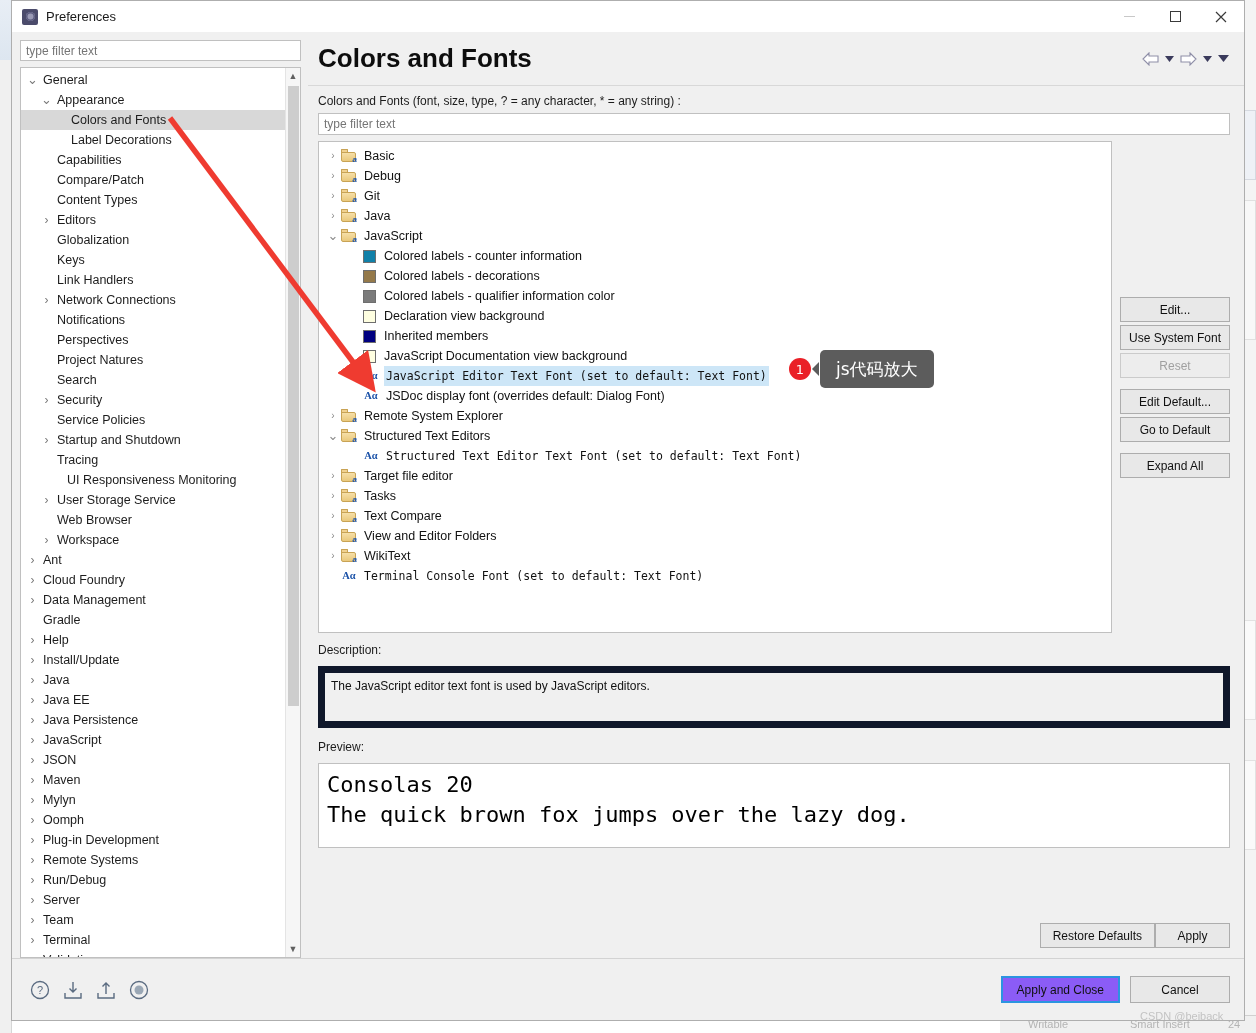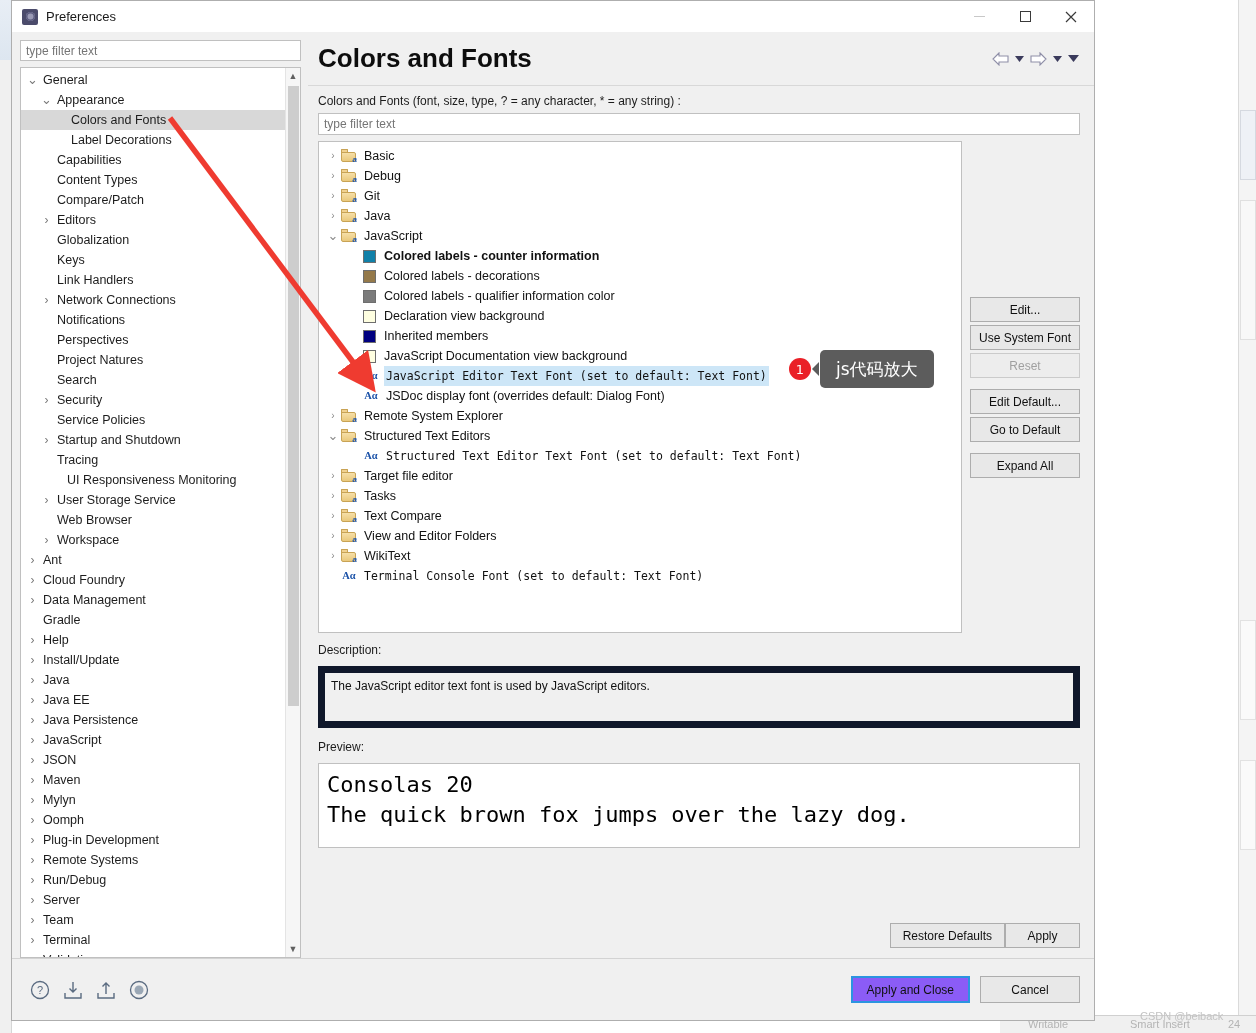--- a/index.html
+++ b/index.html
@@ -32,21 +32,21 @@
   .bg-status {
     position: absolute; left: 1000px; bottom: 0; width: 256px; height: 18px;
     background: #f0f0f0; border-top: 1px solid #d0d0d0;
     color: #b4b4b4; font-size: 11px; overflow: hidden; white-space: nowrap;
   }
   .bg-status span { position: absolute; top: 2px; }
 
   
   #dialog {
     position: absolute; left: 11px; top: 0;
-    width: 1084px; height: 1021px;
+    width: 1234px; height: 1021px;
     background: #f0f0f0;
     border: 1px solid #aeaeae;
     display: flex; flex-direction: column;
   }
 
   
   #titlebar {
     height: 31px; background: #ffffff;
     display: flex; align-items: center;
     flex: 0 0 31px;
@@ -344,25 +344,25 @@
             <div class="ltrow" style="padding-left: 32px;">
               <span class="twisty none"></span>
               <span class="lbl">Label Decorations</span>
             </div>
             <div class="ltrow" style="padding-left: 18px;">
               <span class="twisty none"></span>
               <span class="lbl">Capabilities</span>
             </div>
             <div class="ltrow" style="padding-left: 18px;">
               <span class="twisty none"></span>
+              <span class="lbl">Compare/Patch</span>
+            </div>
+            <div class="ltrow" style="padding-left: 18px;">
+              <span class="twisty none"></span>
               <span class="lbl">Content Types</span>
-            </div>
-            <div class="ltrow" style="padding-left: 18px;">
-              <span class="twisty none"></span>
-              <span class="lbl">Compare/Patch</span>
             </div>
             <div class="ltrow" style="padding-left: 18px;">
               <span class="twisty" style="font-size: 12px;">›</span>
               <span class="lbl">Editors</span>
             </div>
             <div class="ltrow" style="padding-left: 18px;">
               <span class="twisty none"></span>
               <span class="lbl">Globalization</span>
             </div>
             <div class="ltrow" style="padding-left: 18px;">
@@ -597,21 +597,21 @@
               </div>
               <div class="frow" style="padding-left: 4px;">
                 <span class="ftw" style="font-size: 13px;">⌄</span>
                 <span class="folder-ico">
                   <span class="ftab"></span>
                   <span class="fbody"></span>
                   <span class="fa">a</span>
                 </span>
                 <span class="ftxt">JavaScript</span>
               </div>
-              <div class="frow" style="padding-left: 26px; font-weight: bold;">
+              <div class="frow" style="padding-left: 26px;">
                 <span class="ftw blank"></span>
                 <span class="swatch" style="background: rgb(17, 128, 168);"></span>
                 <span class="ftxt">Colored labels - counter information</span>
               </div>
               <div class="frow" style="padding-left: 26px;">
                 <span class="ftw blank"></span>
                 <span class="swatch" style="background: rgb(148, 121, 74);"></span>
                 <span class="ftxt">Colored labels - decorations</span>
               </div>
               <div class="frow" style="padding-left: 26px;">

